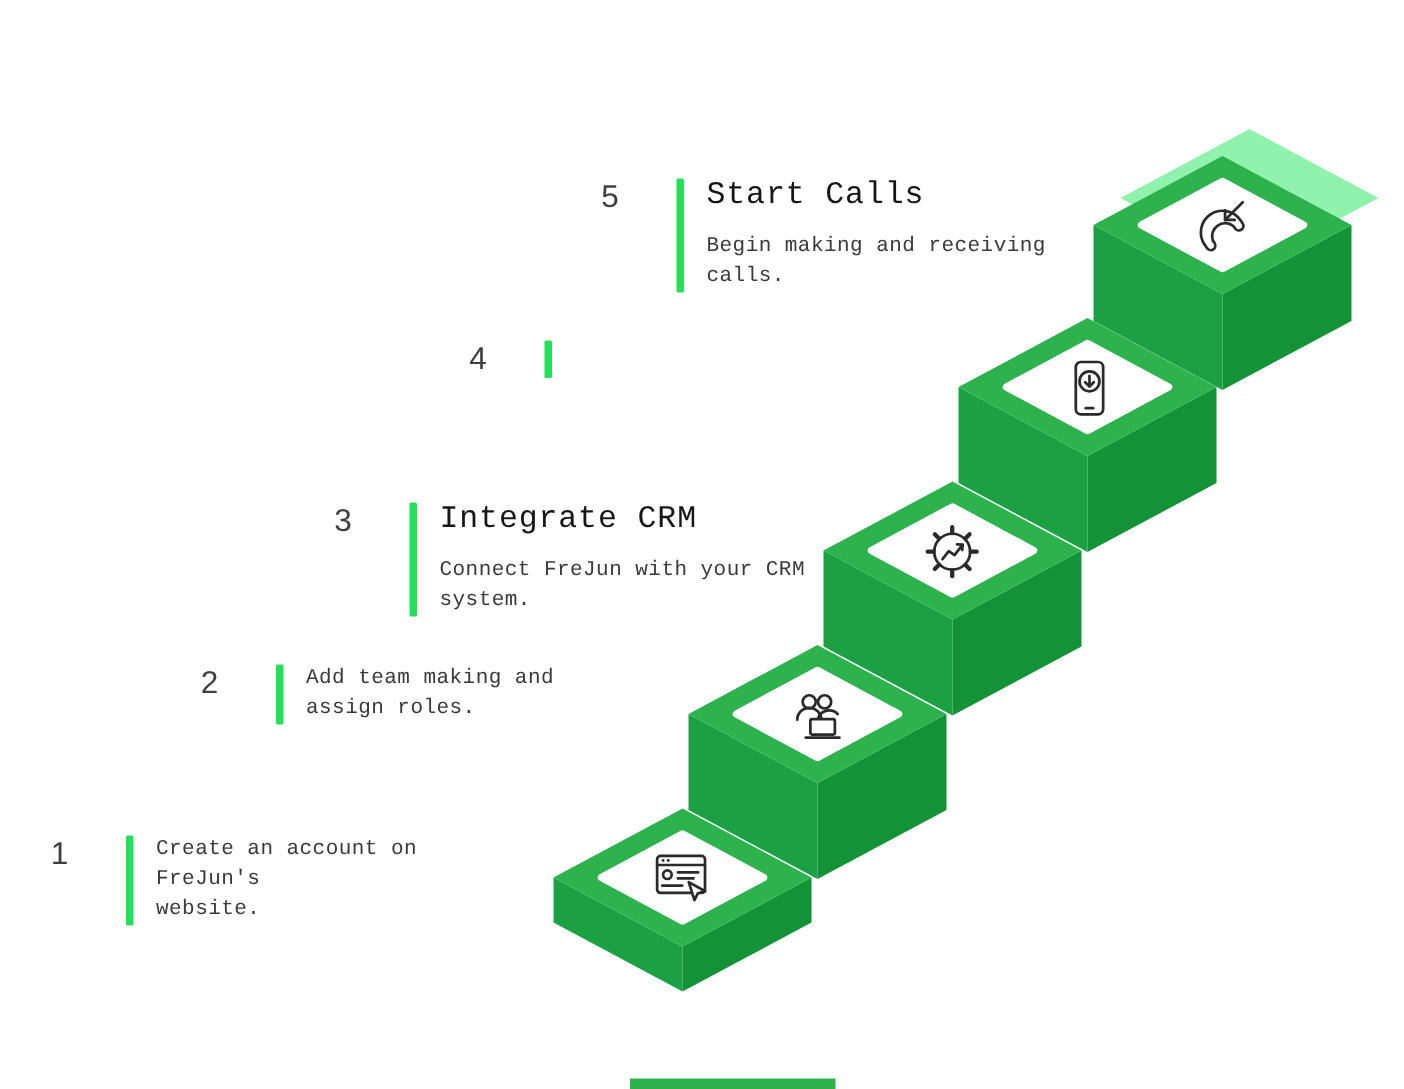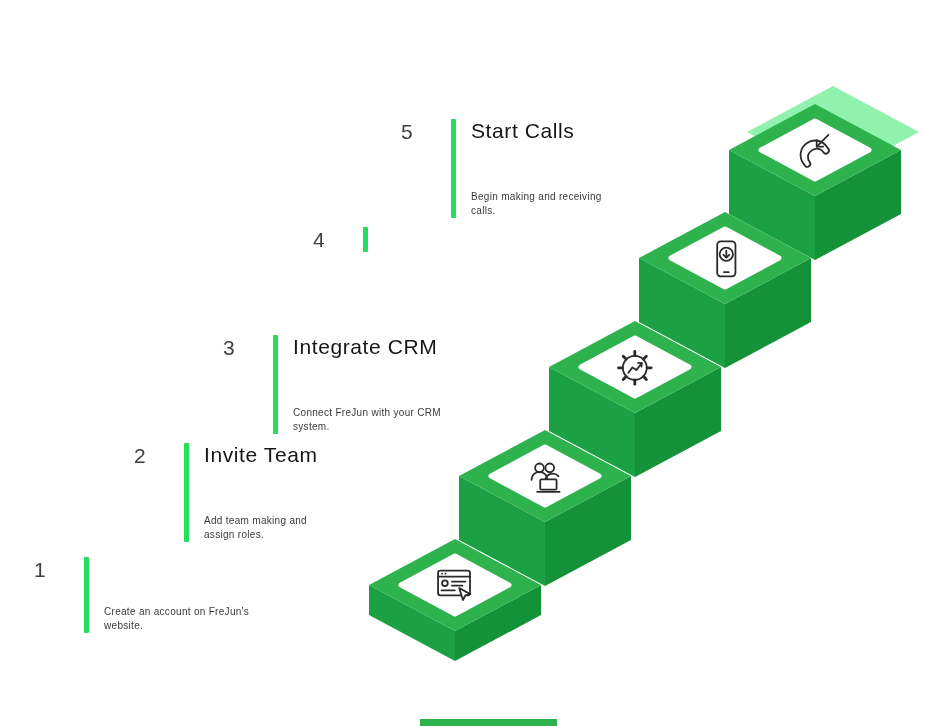--- a/index.html
+++ b/index.html
@@ -21,28 +21,28 @@
   .icf{fill:var(--icon-stroke,#2a2a2a);stroke:none;}
   .ic-white{fill:#ffffff;stroke:var(--icon-stroke,#2a2a2a);stroke-width:0.95;stroke-linejoin:round;}
 
   .step-text{position:absolute;display:flex;align-items:stretch;}
   .step-number{
     width:16px;text-align:center;flex:none;
     font-size:21px;color:var(--number-color,#3f3f3f);
     margin-right:36px;padding-top:1px;letter-spacing:.5px;
   }
   .step-bar{width:5px;flex:none;background:var(--accent-bar,#25df5a);margin-right:15px;border-radius:1px;}
-  .step-copy{max-width:245px;}
+  .step-copy{max-width:245px;font-family:Liberation Mono, monospace;}
   .step-title{
     font-size:21px;color:var(--title-color,#161616);
     letter-spacing:.6px;margin:0 0 13px 0;line-height:1.1;
   }
   .step-desc{
-    font-size:10px;color:var(--desc-color,#3a3a3a);
-    line-height:1.42;letter-spacing:.3px;white-space:pre-line;margin-top:48px;
+    font-size:14px;color:var(--desc-color,#3a3a3a);
+    line-height:1.42;letter-spacing:.3px;white-space:pre-line;
   }
   .bottom-strip{
     position:absolute;left:420px;top:719px;width:137px;height:7px;
     background:var(--step-top,#2db24e);
   }
 </style>
 </head>
 <body>
 
 <div class="canvas">
@@ -138,21 +138,20 @@
     <div class="step-copy">
       <div class="step-desc">Create an account on FreJun's
 website.</div>
     </div>
   </div>
 
   <div class="step-text" style="left:132px;top:443px;">
     <div class="step-number">2</div>
     <div class="step-bar"></div>
     <div class="step-copy">
-      <div class="step-title">Invite Team</div>
       <div class="step-desc">Add team making and
 assign roles.</div>
     </div>
   </div>
 
   <div class="step-text" style="left:221px;top:335px;">
     <div class="step-number">3</div>
     <div class="step-bar"></div>
     <div class="step-copy">
       <div class="step-title">Integrate CRM</div>

